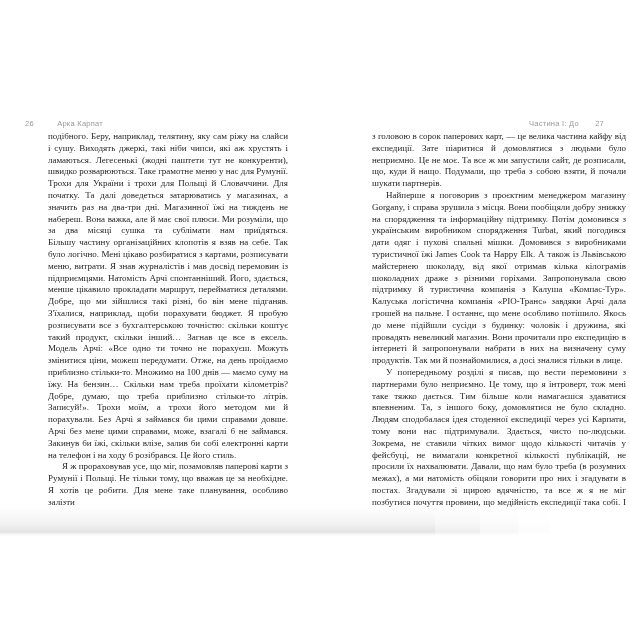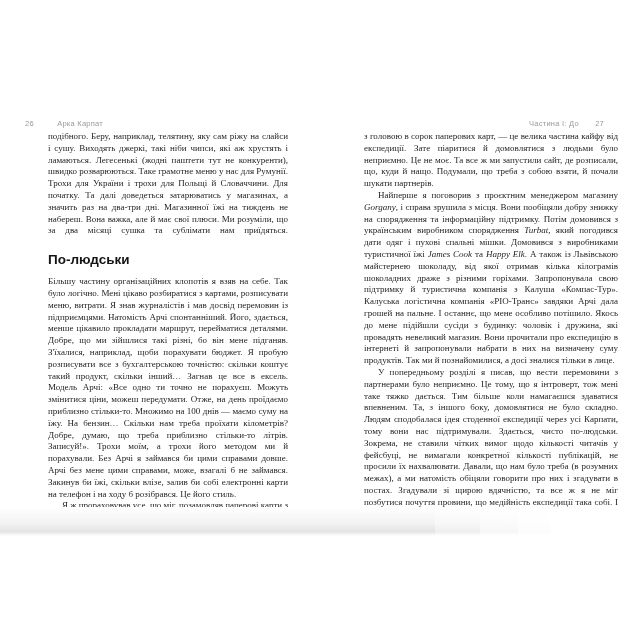--- a/index.html
+++ b/index.html
@@ -38,37 +38,37 @@
     position: absolute;
     top: 131px;
     height: 376px;
     overflow: hidden;
     font-size: 9px;
     line-height: 11.8px;
     text-align: justify;
     color: #1e1e1e;
   }
   .column-left  { left: 48px;  width: 240px; }
-  .column-right { left: 364px; width: 254px; }
+  .column-right { left: 372px; width: 254px; }
 
   .column p { margin: 0; padding: 0; }
   .column p.indent { text-indent: 14px; }
   .column p.justify-last { text-align-last: justify; }
 
   .section-heading {
     margin: 15px 0 8px 0;
     font-family: "Liberation Sans", sans-serif;
     font-weight: bold;
     font-size: 13.5px;
     line-height: 16px;
     color: #141414;
     text-align: left;
   }
 
-  .italic-run { font-style: italic; }
+  .italic-run { }
 
   
   .page-bottom-shadow {
     position: absolute;
     left: 0;
     top: 507px;
     width: 630px;
     height: 30px;
     pointer-events: none;
   }
@@ -101,21 +101,20 @@
     <span class="folio-title">Арка Карпат</span>
   </div>
 
   <div class="folio folio-right">
     <span class="folio-title">Частина І: До</span>
     <span class="folio-num">27</span>
   </div>
 
   <div class="column column-left">
     <p class="justify-last">подібного. Беру, наприклад, телятину, яку сам ріжу на слайси і сушу. Виходять джеркі, такі ніби чипси, які аж хрустять і ламаються. Легесенькі (жодні паштети тут не конкуренти), швидко розварюються. Таке грамотне меню у нас для Румунії. Трохи для України і трохи для Польщі й Словаччини. Для початку. Та далі доведеться затарюватись у магазинах, а значить раз на два-три дні. Магазинної їжі на тиждень не набереш. Вона важка, але й має свої плюси. Ми розуміли, що за два місяці сушка та сублімати нам приїдяться.</p>
-    <h2 class="section-heading">По-людськи</h2>
     <p>Більшу частину організаційних клопотів я взяв на себе. Так було логічно. Мені цікаво розбиратися з картами, розписувати меню, витрати. Я знав журналістів і мав досвід перемовин із підприємцями. Натомість Арчі спонтанніший. Його, здається, менше цікавило прокладати маршрут, перейматися деталями. Добре, що ми зійшлися такі різні, бо він мене підганяв. З'їхалися, наприклад, щоби порахувати бюджет. Я пробую розписувати все з бухгалтерською точністю: скільки коштує такий продукт, скільки інший… Загнав це все в ексель. Модель Арчі: «Все одно ти точно не порахуєш. Можуть змінитися ціни, можеш передумати. Отже, на день проїдаємо приблизно стільки-то. Множимо на 100 днів — маємо суму на їжу. На бензин… Скільки нам треба проїхати кілометрів? Добре, думаю, що треба приблизно стільки-то літрів. Записуй!». Трохи моїм, а трохи його методом ми й порахували. Без Арчі я займався би цими справами довше. Арчі без мене цими справами, може, взагалі б не займався. Закинув би їжі, скільки влізе, залив би собі електронні карти на телефон і на ходу б розібрався. Це його стиль.</p>
     <p class="indent justify-last">Я ж прораховував усе, що міг, позамовляв паперові карти з Румунії і Польщі. Не тільки тому, що вважав це за необхідне. Я хотів це робити. Для мене таке планування, особливо залізти</p>
   </div>
 
   <div class="column column-right">
     <p><span>з головою в сорок паперових карт, — це велика частина кайфу від експедиції. Зате піаритися й домовлятися з людьми було неприємно. Це не моє. Та все ж ми запустили сайт, де розписали, що, куди й нащо. Подумали, що треба з собою взяти, й почали шукати партнерів.</span></p>
     <p class="indent"><span>Найперше я поговорив з проєктним менеджером магазину </span><span class="italic-run">Gorgany</span><span>, і справа зрушила з місця. Вони пообіцяли добру знижку на спорядження та інформаційну підтримку. Потім домовився з українським виробником спорядження </span><span class="italic-run">Turbat</span><span>, який погодився дати одяг і пухові спальні мішки. Домовився з виробниками туристичної їжі </span><span class="italic-run">James Cook</span><span> та </span><span class="italic-run">Happy Elk</span><span>. А також із Львівською майстернею шоколаду, від якої отримав кілька кілограмів шоколадних драже з різними горіхами. Запропонувала свою підтримку й туристична компанія з Калуша «Компас-Тур». Калуська логістична компанія «РІО-Транс» завдяки Арчі дала грошей на пальне. І останнє, що мене особливо потішило. Якось до мене підійшли сусіди з будинку: чоловік і дружина, які провадять невеликий магазин. Вони прочитали про експедицію в інтернеті й запропонували набрати в них на визначену суму продуктів. Так ми й познайомилися, а досі зналися тільки в лице.</span></p>
     <p class="indent justify-last"><span>У попередньому розділі я писав, що вести перемовини з партнерами було неприємно. Це тому, що я інтроверт, тож мені таке тяжко дається. Тим більше коли намагаєшся здаватися впевненим. Та, з іншого боку, домовлятися не було складно. Людям сподобалася ідея стоденної експедиції через усі Карпати, тому вони нас підтримували. Здається, чисто по-людськи. Зокрема, не ставили чітких вимог щодо кількості читачів у фейсбуці, не вимагали конкретної кількості публікацій, не просили їх нахвалювати. Давали, що нам було треба (в розумних межах), а ми натомість обіцяли говорити про них і згадувати в постах. Згадували зі щирою вдячністю, та все ж я не міг позбутися почуття провини, що медійність експедиції така собі. І досі не можу позбутися, хоч розумію, що партнери долучалися не заради</span></p>
   </div>
 

